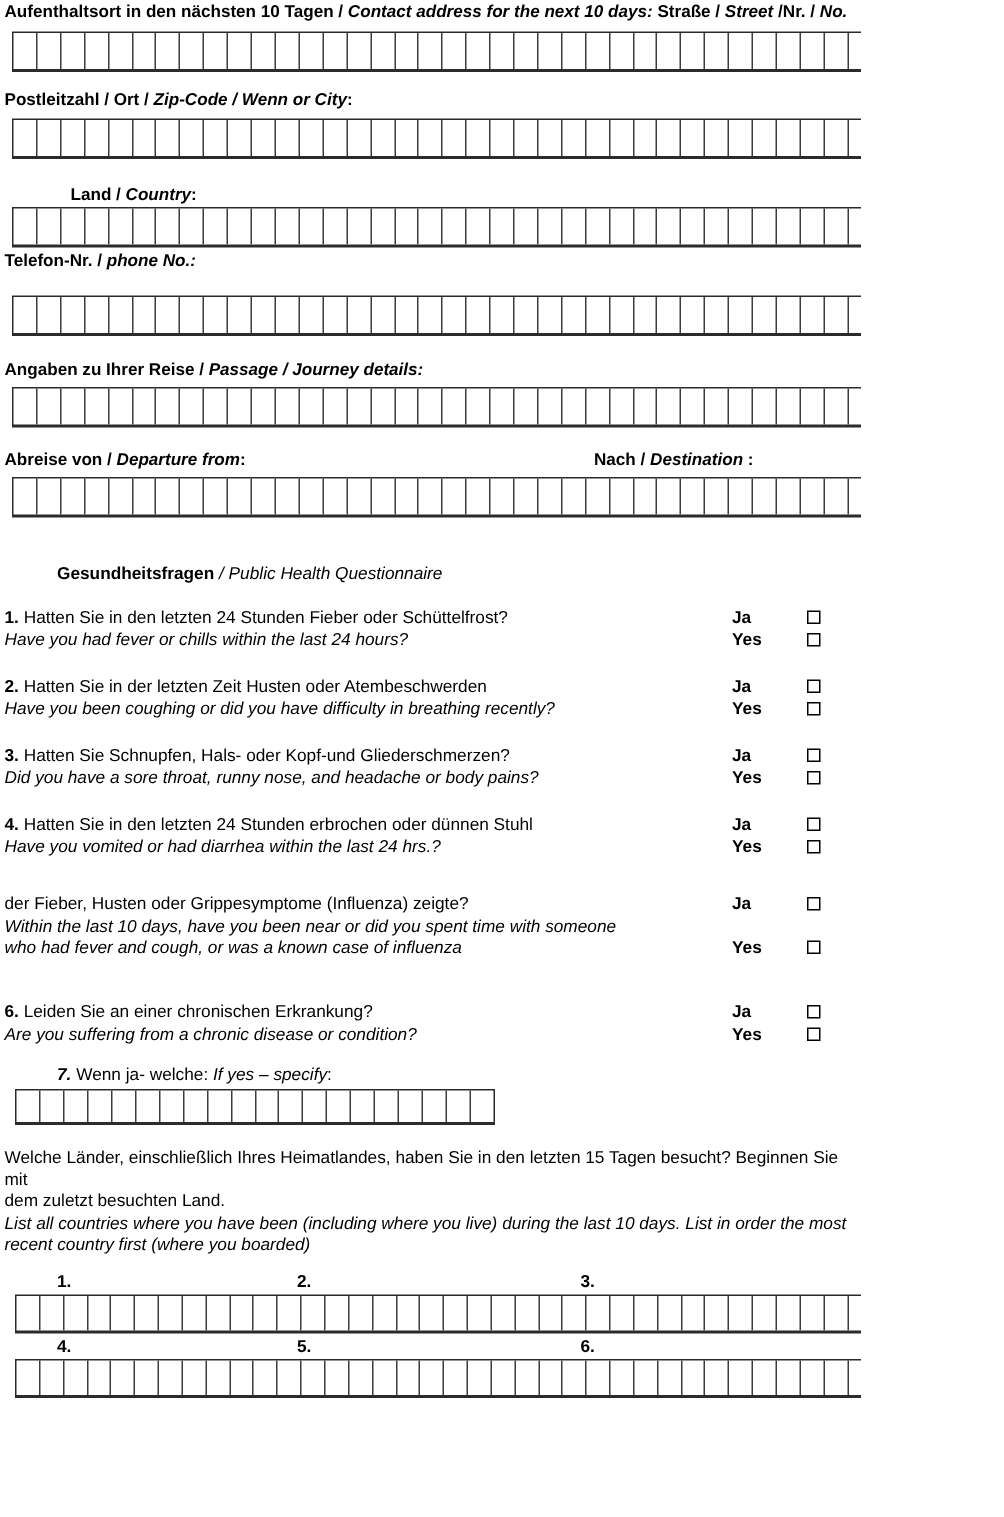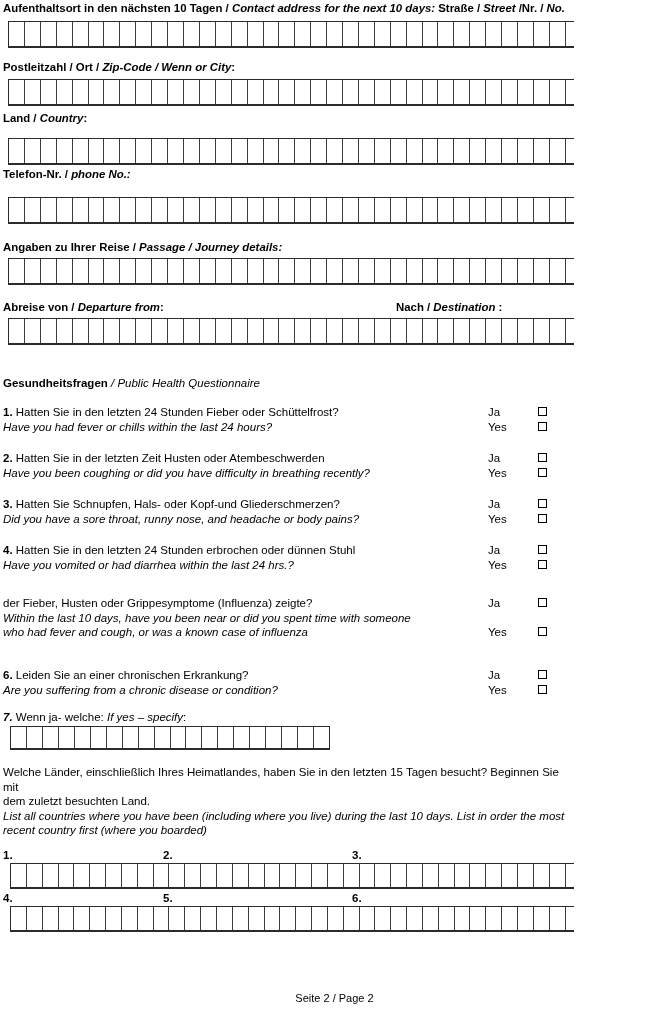--- a/index.html
+++ b/index.html
@@ -6,37 +6,37 @@
   .page{
     position:relative;
     width:574px;
     height:1011px;
     background:#ffffff;
     color:#000;
     font-family:"Liberation Sans", sans-serif;
     font-size:11.5px;
     overflow:hidden;
   }
-  .abs{position:absolute;}
+  .abs{position:absolute;margin-left:35px;}
   .b{font-weight:bold;}
   .i{font-style:italic;}
   .hd{position:absolute;left:3px;font-weight:bold;white-space:nowrap;font-size:11.4px;}
   .boxrow{
     position:absolute;
     display:flex;
     border:1.5px solid #2b2b2b;
     border-bottom-width:2px;
     background:#fff;
     box-sizing:border-box;
   }
   .box{flex:1 1 0;border-right:1px solid #3c3c3c;}
   .box:last-child{border-right:none;}
   .qblock{position:absolute;left:3px;right:0;line-height:14.5px;}
   .qline{position:relative;height:14.5px;line-height:14.5px;white-space:nowrap;}
-  .ans{position:absolute;top:0;font-style:normal;font-weight:normal;text-align:right;}
+  .ans{position:absolute;top:0;font-style:normal;font-weight:bold;text-align:right;}
   .aJa{left:485px;}
   .aNein{left:581px;}
   .cbx{position:absolute;top:2px;width:9px;height:9px;border:1.2px solid #000;background:#fff;box-sizing:border-box;}
   .cb1{left:535px;}
   .cb2{left:630px;}
   .para{position:absolute;left:3px;line-height:14.6px;}
   .footer{position:absolute;left:0;width:669px;text-align:center;font-size:11px;}
 </style>
 </head>
 <body>
@@ -128,21 +128,21 @@
       <div class="box"></div>
       <div class="box"></div>
       <div class="box"></div>
       <div class="box"></div>
       <div class="box"></div>
       <div class="box"></div>
       <div class="box"></div>
       <div class="box"></div>
     </div>
 
-  <div class="hd" style="top:112px;">
+  <div class="hd" style="top:124px;margin-left:44px;">
     <span>Land / </span><span class="i">Country</span><span>:</span>
   </div>
   <div class="boxrow" style="top:138px;left:8px;width:637px;height:27px;">
       <div class="box"></div>
       <div class="box"></div>
       <div class="box"></div>
       <div class="box"></div>
       <div class="box"></div>
       <div class="box"></div>
       <div class="box"></div>
@@ -549,15 +549,14 @@
       <div class="box"></div>
       <div class="box"></div>
       <div class="box"></div>
       <div class="box"></div>
       <div class="box"></div>
       <div class="box"></div>
       <div class="box"></div>
       <div class="box"></div>
     </div>
 
-  <div class="footer" style="top:992px;">Seite 2 / Page 2</div>
 
 </div>
 
 </body></html>

